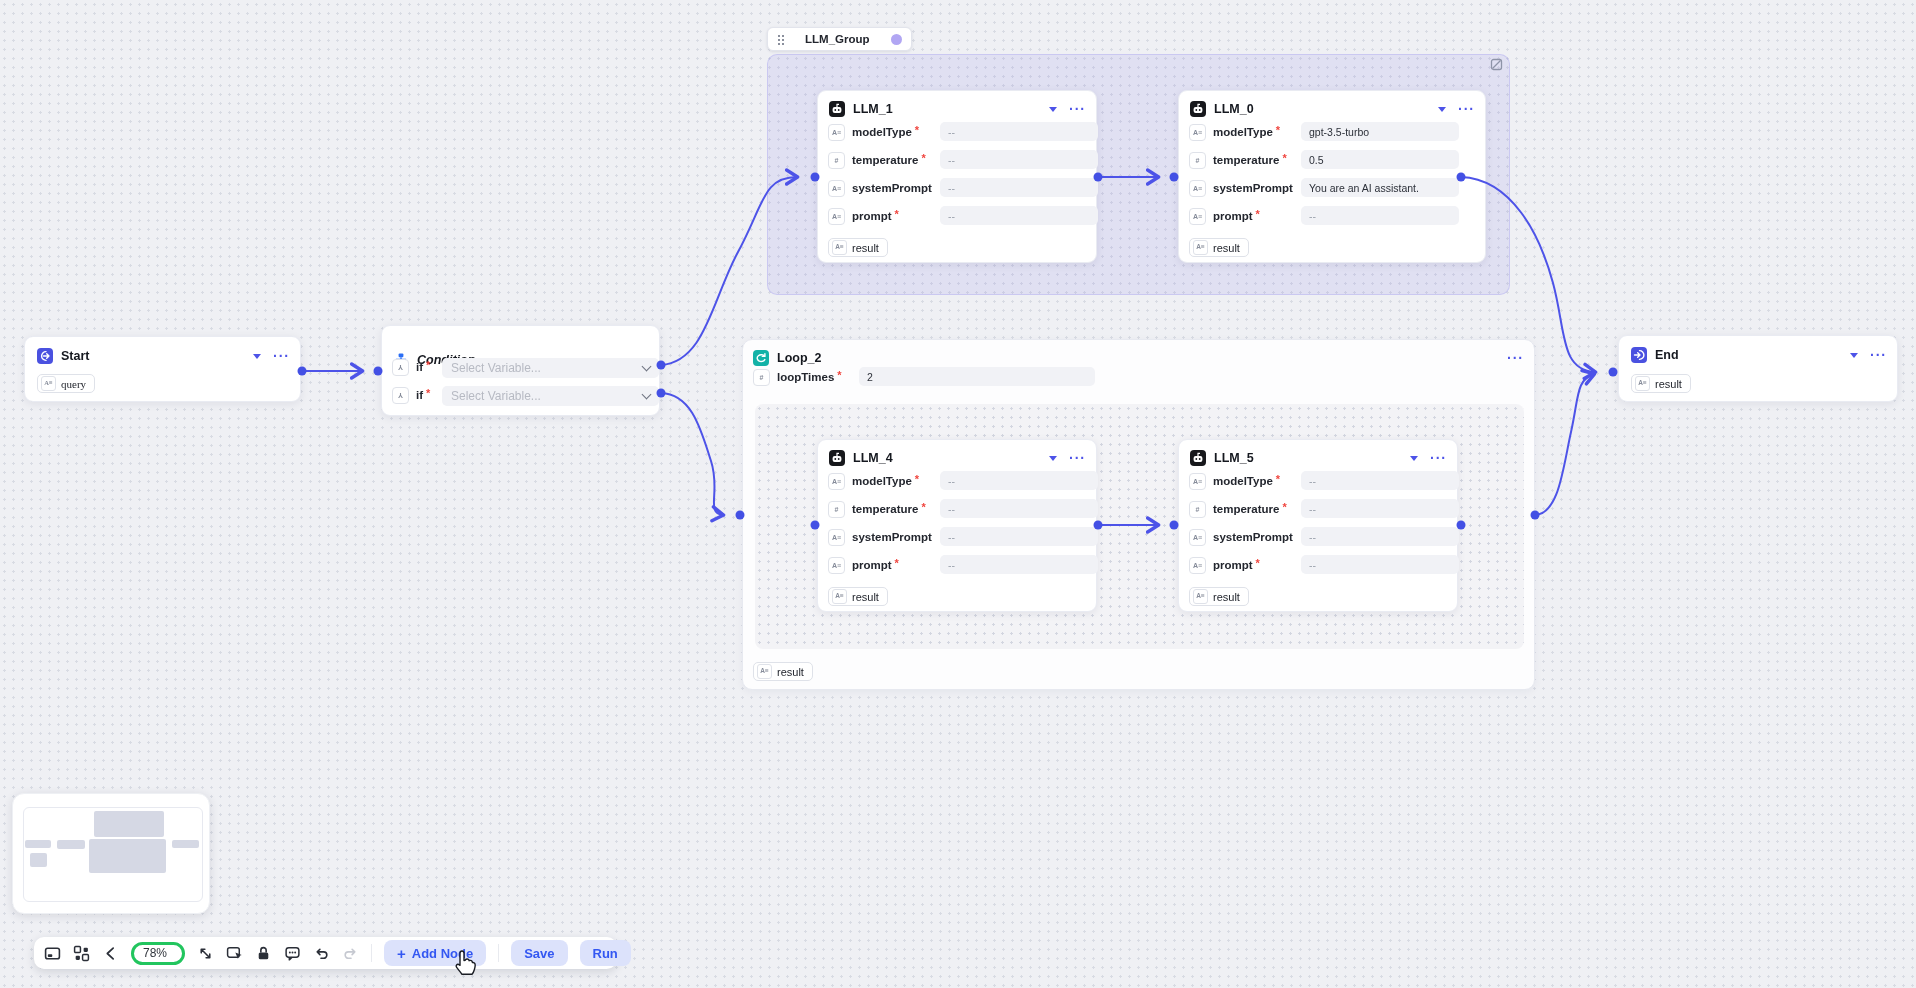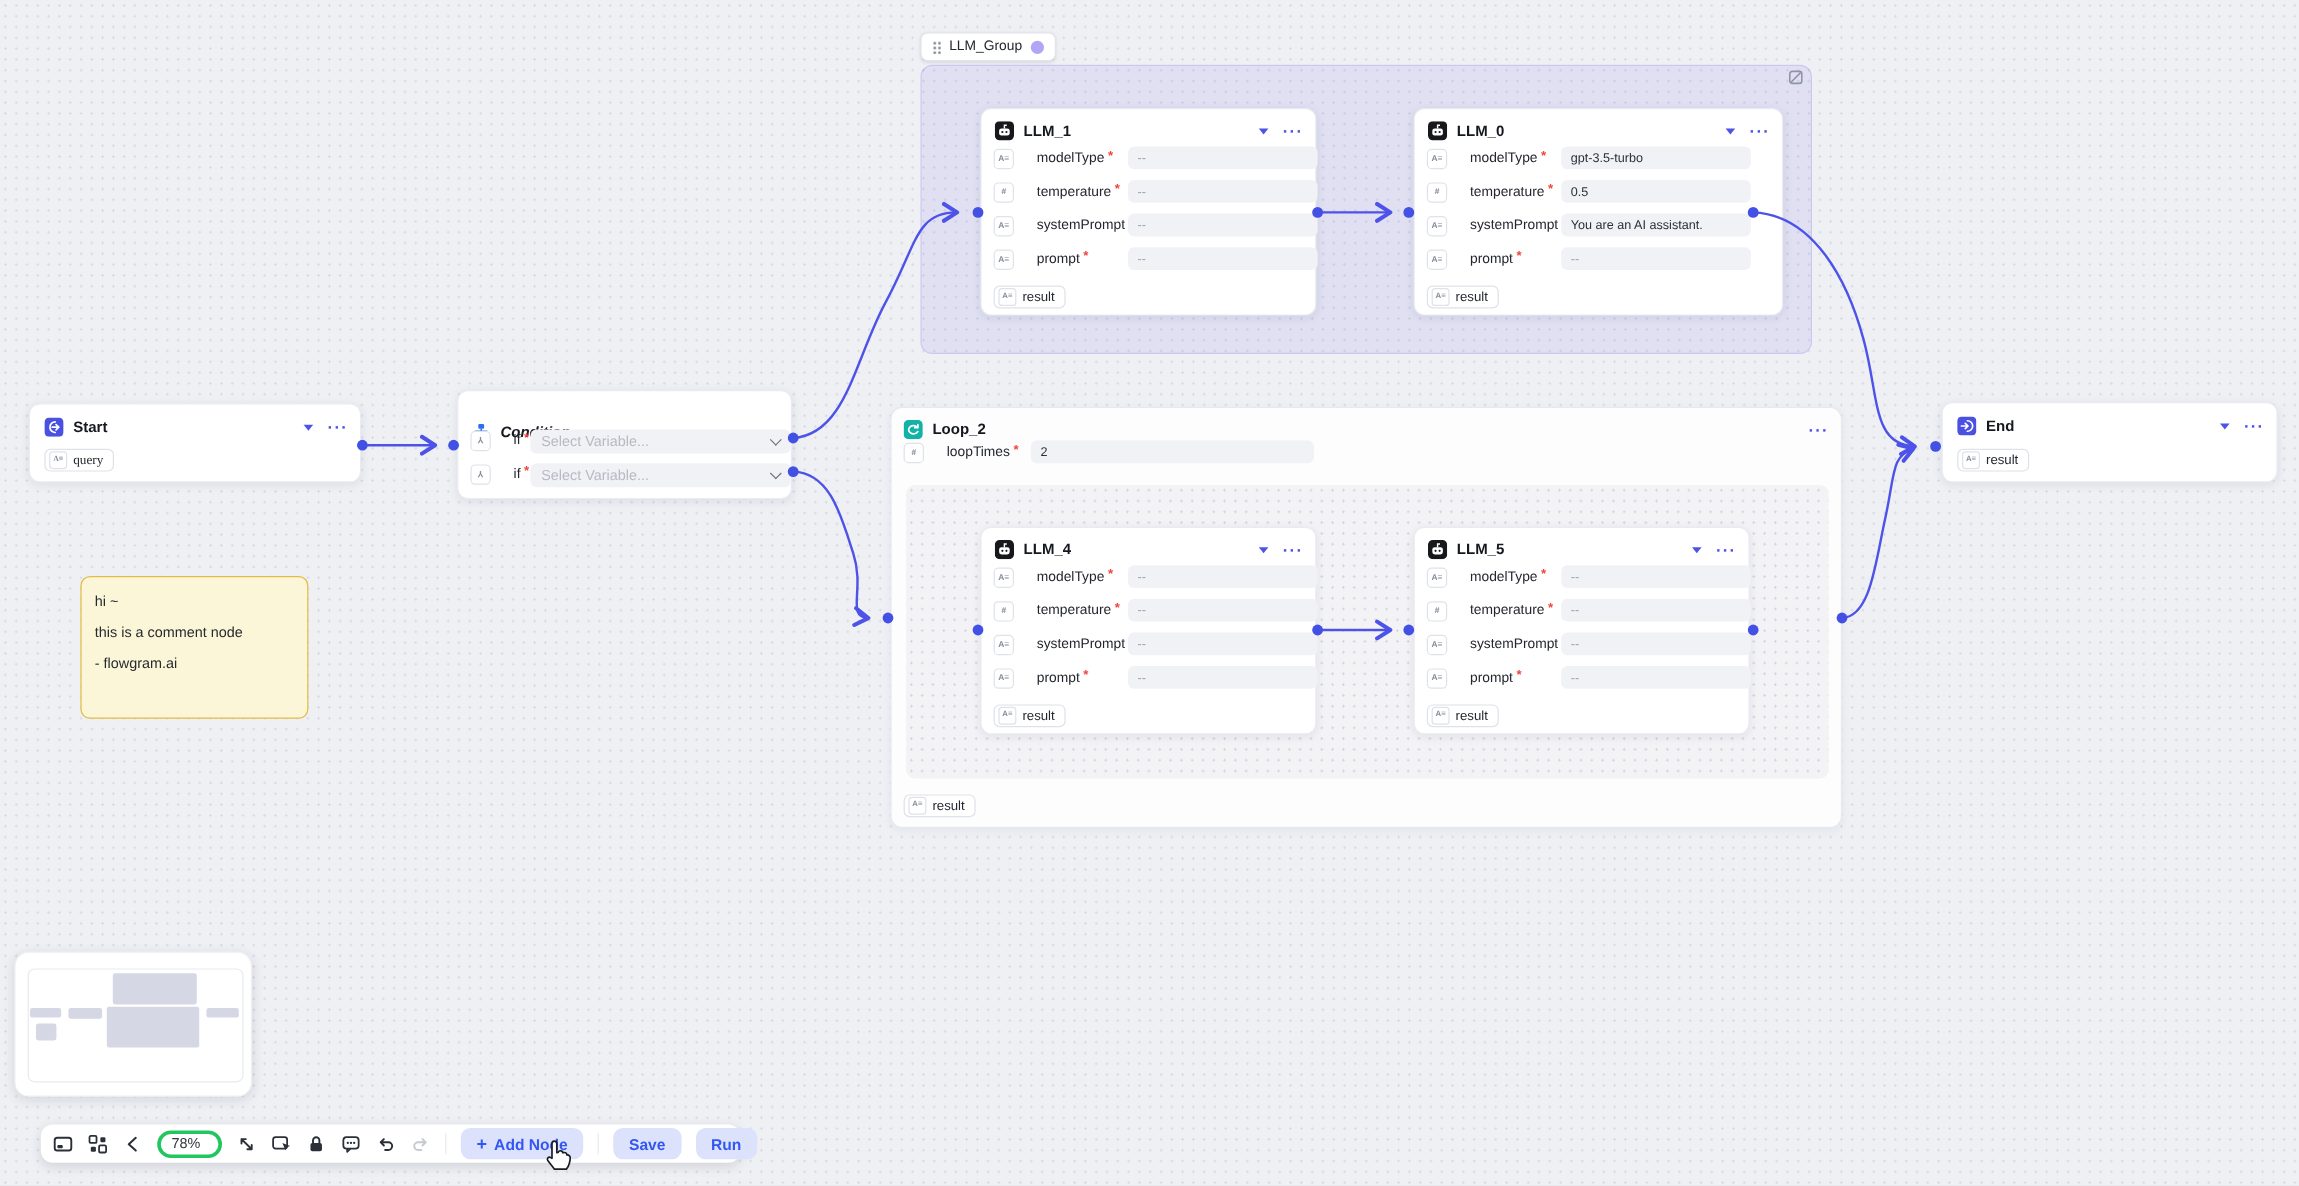--- a/index.html
+++ b/index.html
@@ -4,41 +4,41 @@
 <style>
   html,body{margin:0;padding:0;background:#e4e6ea;}
   .stage{position:relative;width:1916px;height:988px;overflow:hidden;
     font-family:"Liberation Sans","DejaVu Sans",sans-serif;
     background-color:#eff0f4;
     background-image:radial-gradient(circle,#d8dbe3 1px,rgba(0,0,0,0) 1.1px);
     background-size:9px 9px;}
   
   .group{position:absolute;left:767px;top:54px;width:741px;height:239px;
     background:rgba(125,115,235,.13);border:1px solid rgba(125,115,235,.22);border-radius:10px;z-index:1;}
-  .group-label{position:absolute;left:767px;top:27px;height:22px;display:inline-flex;align-items:center;gap:7px;
+  .group-label{position:absolute;left:767px;top:27px;height:22px;display:inline-flex;align-items:center;gap:21px;
     background:#fff;border:1px solid #e2e4ec;border-radius:6px;padding:0 9px;z-index:3;
-    font-size:11.5px;font-weight:400;color:#23262e;box-shadow:0 1px 3px rgba(20,25,60,.10);}
+    font-size:11.5px;font-weight:700;color:#23262e;box-shadow:0 1px 3px rgba(20,25,60,.10);}
   .drag-dots{width:7px;height:11px;flex:none;
     background-image:radial-gradient(circle,#8a8f9c 1px,rgba(0,0,0,0) 1.3px);background-size:4px 4px;}
   .group-circle{width:11px;height:11px;border-radius:50%;background:#b1a6f3;flex:none;}
   .ungroup{position:absolute;left:1490px;top:58px;z-index:3;width:13px;height:13px;}
   
   .node{position:absolute;background:#fff;border:1px solid #e9ebf2;border-radius:9px;
     box-shadow:0 2px 8px rgba(25,30,70,.08);z-index:2;box-sizing:border-box;}
   .nhead{display:flex;align-items:center;position:absolute;left:11px;right:10px;top:8px;height:20px;}
   .hicon{width:16px;height:16px;flex:none;display:flex;}
   .ntitle{font-size:12.5px;font-weight:700;color:#15181f;margin-left:8px;white-space:nowrap;}
   .caret{width:0;height:0;border-left:4.5px solid transparent;border-right:4.5px solid transparent;
     border-top:5.5px solid #4d53e8;margin-left:auto;}
   .dots{color:#4d53e8;font-weight:700;letter-spacing:1px;font-size:14px;line-height:8px;margin-left:12px;}
   .dots.solo{margin-left:auto;}
   .frow{position:absolute;left:10px;right:10px;height:20px;display:flex;align-items:center;}
   .ticon{width:15px;height:15px;border:1px solid #dfe2e9;border-radius:4px;background:#fff;color:#858b99;
     font-size:7px;font-weight:700;display:flex;align-items:center;justify-content:center;flex:none;line-height:1;}
-  .flabel{font-size:11.5px;color:#23262e;margin-left:19px;white-space:nowrap;}
+  .flabel{font-size:11.5px;color:#23262e;margin-left:7px;white-space:nowrap;font-weight:bold;}
   .req{color:#f0453e;font-size:11px;margin-left:3px;margin-top:-5px;font-weight:700;}
   .finput{position:absolute;left:112px;top:0;width:158px;height:19px;background:#f1f2f6;border-radius:5px;
     font-size:10.5px;color:#2c3039;display:flex;align-items:center;padding:0 8px;box-sizing:border-box;white-space:nowrap;overflow:hidden;}
   .finput.muted{color:#9aa0ac;}
   .tag{position:absolute;display:inline-flex;align-items:center;gap:5px;border:1px solid #dfe2e9;border-radius:5px;
     background:#fff;height:19px;padding:0 8px 0 3px;font-size:11px;color:#23262e;box-sizing:border-box;}
   .tag .ticon{width:13px;height:13px;border-radius:3px;font-size:6.5px;}
   .sel{position:absolute;left:50px;top:1px;width:217px;height:20px;background:#f1f2f6;border-radius:5px;
     display:flex;align-items:center;padding:0 9px;box-sizing:border-box;font-size:12px;color:#b7bac3;}
   .chev{margin-left:auto;width:6px;height:6px;border-right:1.6px solid #6e7380;border-bottom:1.6px solid #6e7380;
@@ -361,25 +361,20 @@
       <span class="ntitle">End</span>
       <span class="caret"></span>
       <span class="dots">···</span>
     </div>
     <div class="tag" style="left:12px;top:38px;">
       <span class="ticon">A≡</span>
       <span>result</span>
     </div>
   </div>
 
-  <div class="comment">
-    <p>hi ~</p>
-    <p>this is a comment node</p>
-    <p>- flowgram.ai</p>
-  </div>
 
   <svg class="wires" width="1916" height="988">
     <defs>
       <marker id="arr" markerWidth="9" markerHeight="10" refX="6.2" refY="4.5" orient="auto">
         <path d="M1,1 L6.5,4.5 L1,8" fill="none" stroke="#4d53e8" stroke-width="1.7" stroke-linecap="round" stroke-linejoin="round"></path>
       </marker>
     </defs>
     <g fill="none" stroke="#4d53e8" stroke-width="2">
       <path d="M306,371 L362,371" marker-end="url(#arr)"></path>
       <path d="M661,365 C705,362 712,300 738,252 S763,177 797,177" marker-end="url(#arr)"></path>

